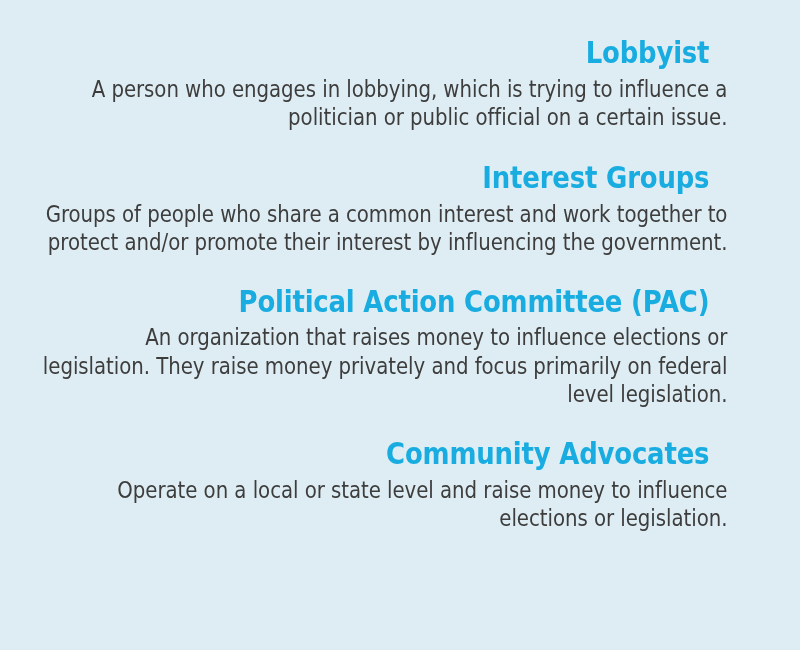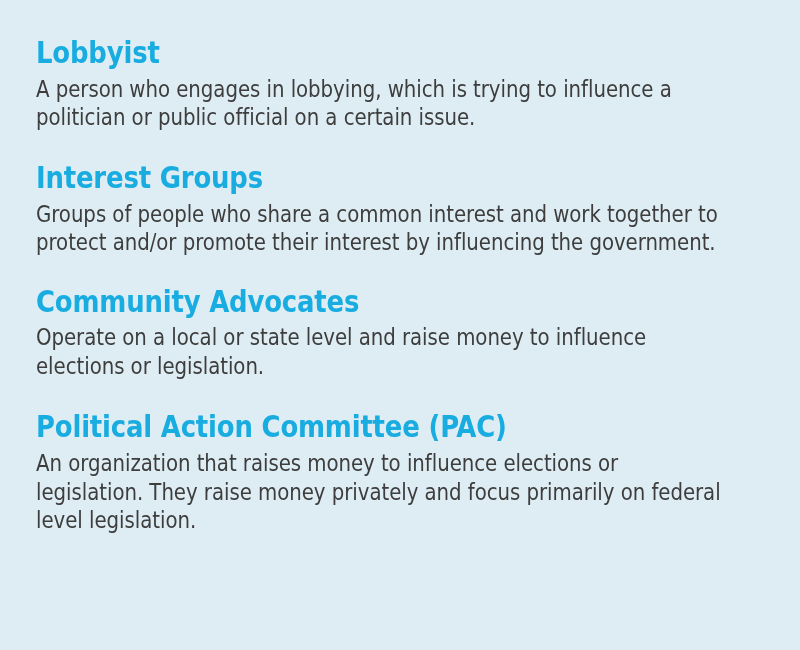--- a/index.html
+++ b/index.html
@@ -16,20 +16,21 @@
   }
   .glossary {
     box-sizing: border-box;
     width: 800px;
     height: 650px;
     background: #deedf3;
     padding: 34px 40px 0 36px;
   }
   .entry {
     margin: 0 0 26px 0;
+    text-align: right;
   }
   .entry:last-child {
     margin-bottom: 0;
   }
   .entry-term {
     margin: 0 0 3px 0;
     color: #18ace0;
     font-family: "DejaVu Sans Condensed", "Liberation Sans Narrow", "Liberation Sans", sans-serif;
     font-size: 31px;
     font-weight: bold;
@@ -64,23 +65,23 @@
   <section class="entry" data-index="0">
     <h2 class="entry-term">Lobbyist</h2>
     <p class="entry-definition">A person who engages in lobbying, which is trying to influence a politician or public official on a certain issue.</p>
   </section>
 
   <section class="entry" data-index="1">
     <h2 class="entry-term">Interest Groups</h2>
     <p class="entry-definition">Groups of people who share a common interest and work together to protect and/or promote their interest by influencing the government.</p>
   </section>
 
+  <section class="entry" data-index="3">
+    <h2 class="entry-term">Political Action Committee (PAC)</h2>
+    <p class="entry-definition">An organization that raises money to influence elections or legislation. They raise money privately and focus primarily on federal level legislation.</p>
+  </section>
+
   <section class="entry" data-index="2">
     <h2 class="entry-term">Community Advocates</h2>
     <p class="entry-definition">Operate on a local or state level and raise money to influence elections or legislation.</p>
   </section>
 
-  <section class="entry" data-index="3">
-    <h2 class="entry-term">Political Action Committee (PAC)</h2>
-    <p class="entry-definition">An organization that raises money to influence elections or legislation. They raise money privately and focus primarily on federal level legislation.</p>
-  </section>
-
 </div>
 
 </body></html>

